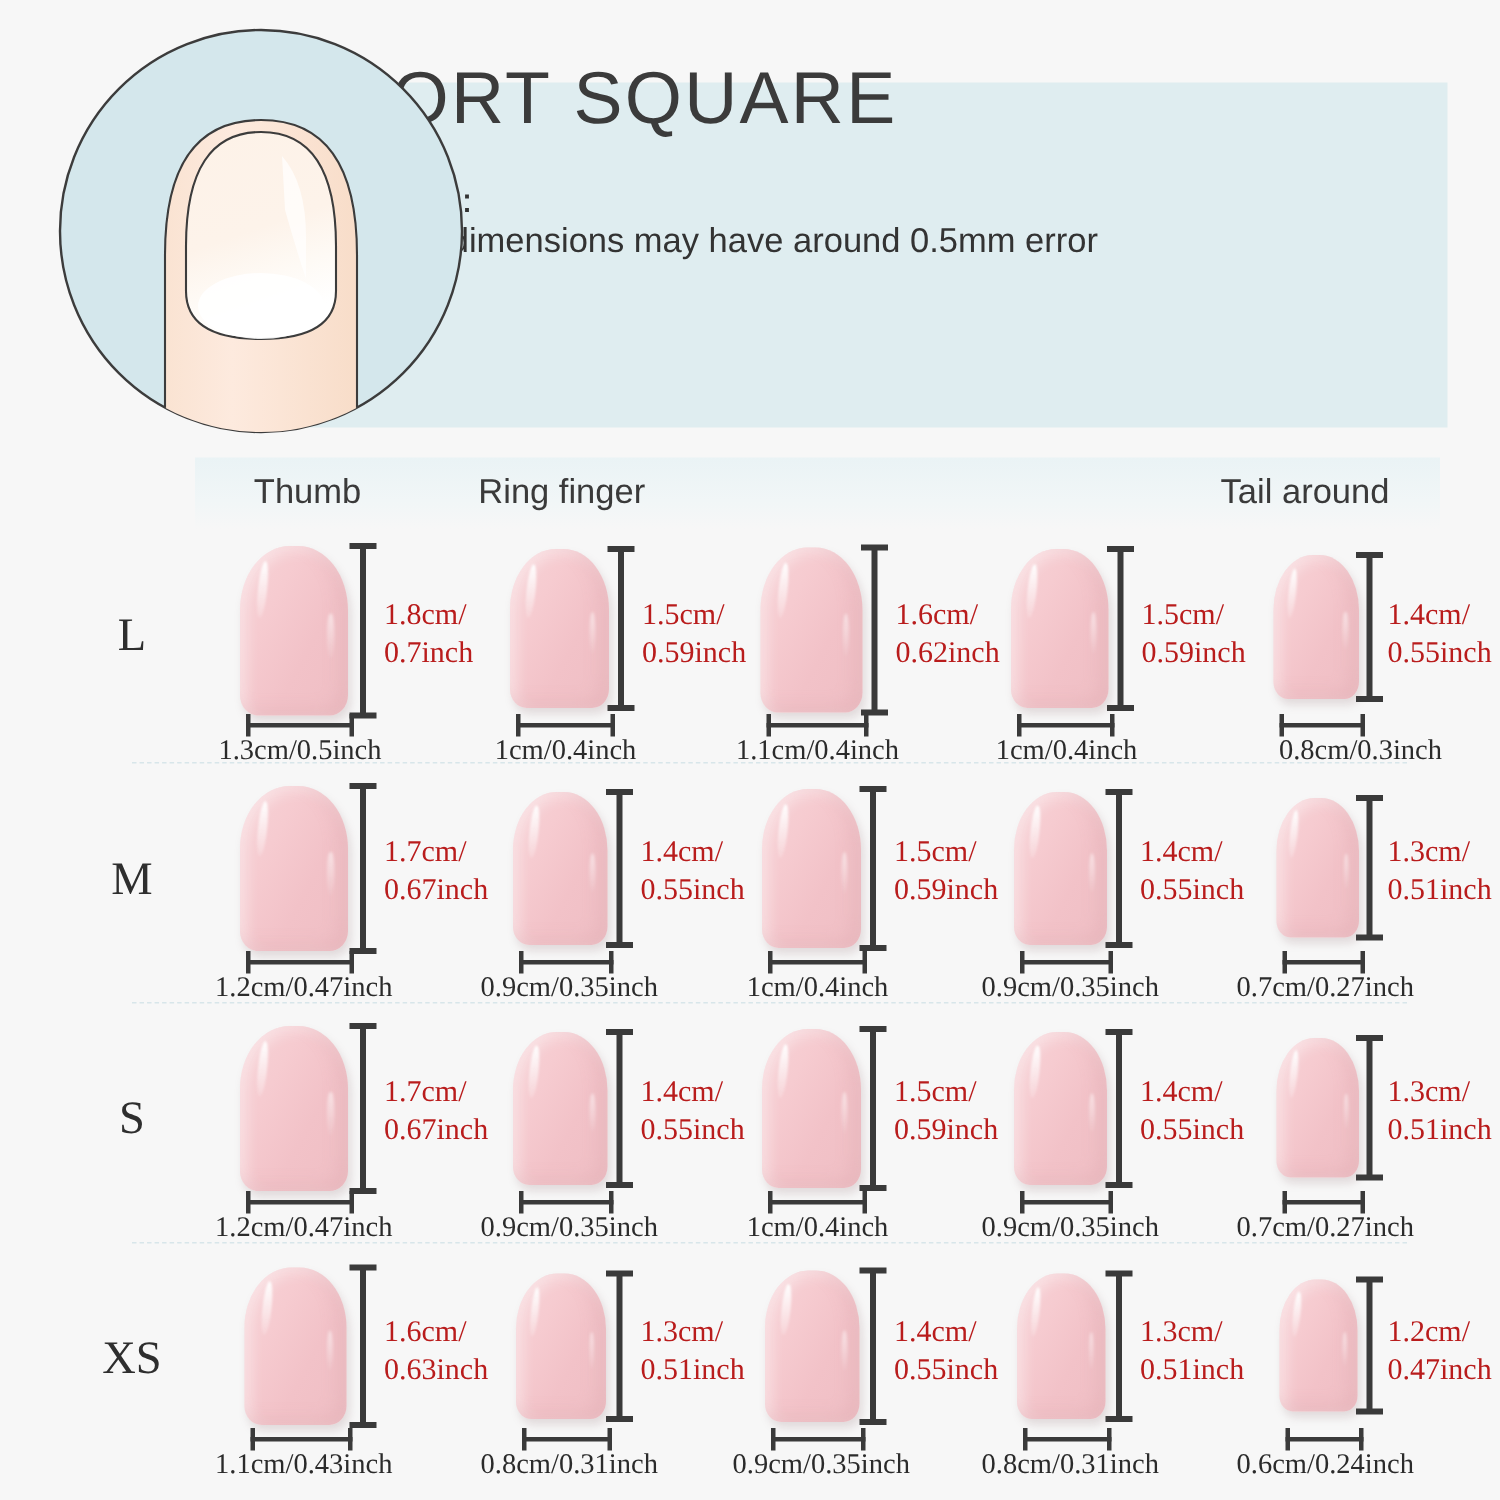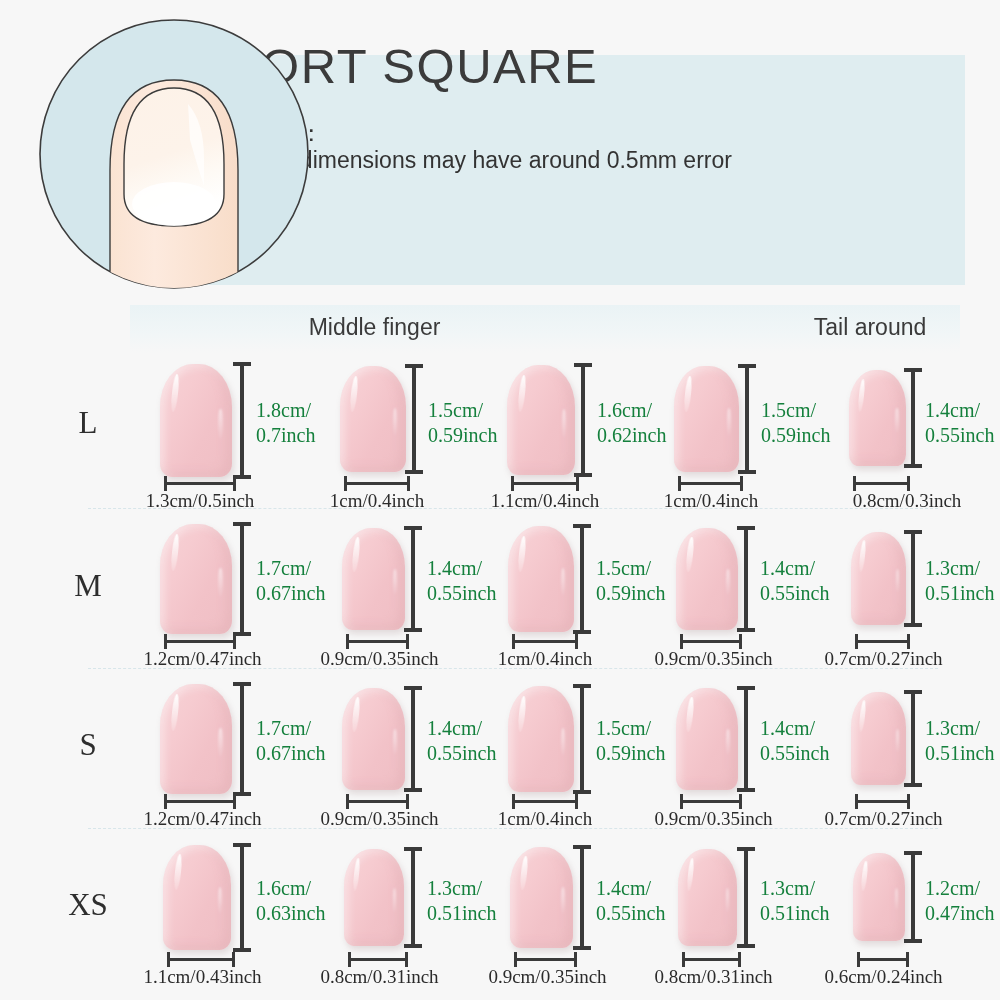--- a/index.html
+++ b/index.html
@@ -164,21 +164,21 @@
     background: #3a3a3a;
   }
   .vbar::before { top: -1px; }
   .vbar::after  { bottom: -1px; }
 
   .vlabel {
     position: absolute;
     font-family: "Liberation Serif", serif;
     font-size: 20px;
     line-height: 25px;
-    color: #15803d;
+    color: #b91c1c;
     white-space: nowrap;
   }
 
   
   .hbar {
     position: absolute;
     height: 3px;
     background: #3a3a3a;
   }
   .hbar::before, .hbar::after {
@@ -239,21 +239,22 @@
       <path d="M 86 146 Q 86 70 136 70 Q 186 70 186 146 L 186 176 Q 186 208 136 208
                Q 86 208 86 176 Z" fill="url(#nailGrad)" stroke="#3c3c3c" stroke-width="1.4"></path>
 
       <path d="M 150 86 Q 166 104 166 140 L 166 168 Q 160 150 152 122 Z" fill="#ffffff" opacity="0.7"></path>
       <ellipse cx="136" cy="186" rx="42" ry="22" fill="#ffffff" opacity="0.85"></ellipse>
     </g>
   </svg>
 
   <div class="header-band"></div>
 
-  <div class="col-header" style="left:297px;width:155px">Middle finger</div>
+  <div class="col-header" style="left:130px;width:150px">Thumb</div>
+  <div class="col-header" style="left:297px;width:155px">Ring finger</div>
   <div class="col-header" style="left:800px;width:140px">Tail around</div>
 
   <div class="size-label" style="top:405px">L</div>
   <div class="size-label" style="top:568px">M</div>
   <div class="size-label" style="top:727px">S</div>
   <div class="size-label" style="top:887px">XS</div>
 
   <div class="row-sep" style="top:508px"></div>
   <div class="row-sep" style="top:668px"></div>
   <div class="row-sep" style="top:828px"></div>

